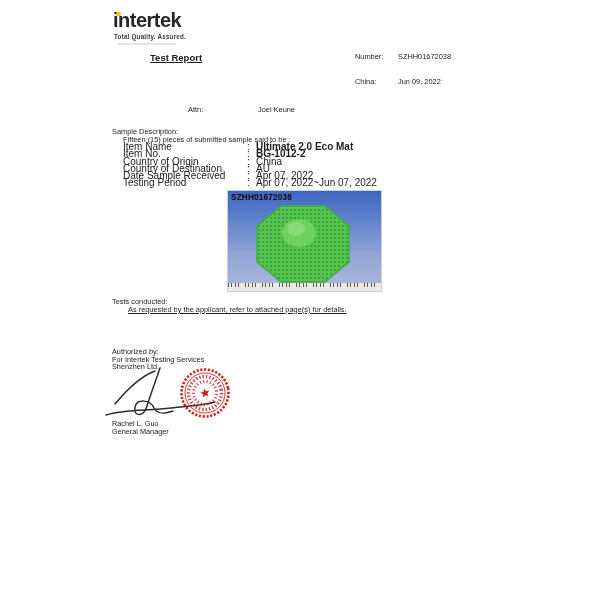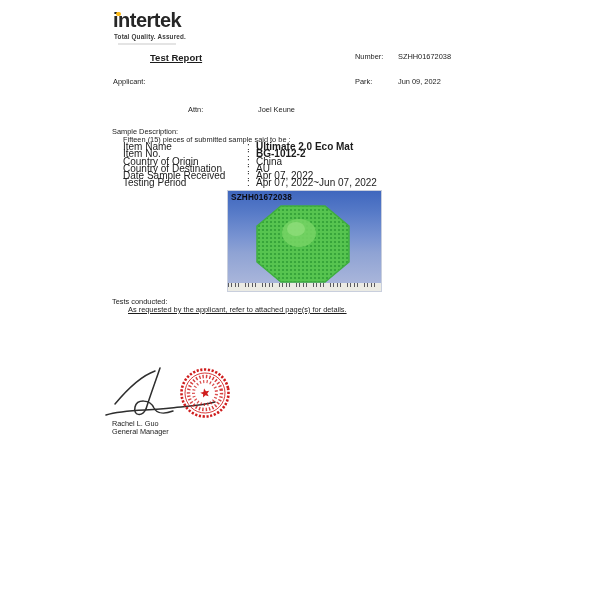--- a/index.html
+++ b/index.html
@@ -76,24 +76,23 @@
   <div class="abs tagline" style="left:114px;top:33px;">Total Quality. Assured.</div>
   <div class="abs hairline" style="left:118px;top:43px;"></div>
 
   <div class="abs title" style="left:150px;top:52px;">Test Report</div>
   <div class="abs kv" style="left:355px;top:53px;">
     <span class="k">Number:</span>
     <span>SZHH01672038</span>
   </div>
 
   <div class="abs app-row" style="left:113px;top:78px;">
-    <span class="k">Applicant:</span>
   </div>
   <div class="abs kv" style="left:355px;top:78px;">
-    <span class="k">Park:</span>
+    <span class="k">China:</span>
     <span>Jun 09, 2022</span>
   </div>
   <div class="abs attn-row" style="left:188px;top:105px;">
     <span class="k">Attn:</span>
     <span>Joel Keune</span>
   </div>
 
   <div class="abs sec-h" style="left:112px;top:128px;">Sample Description:</div>
   <div class="abs sec-h" style="left:123px;top:135.5px;">Fifteen (15) pieces of submitted sample said to be :</div>
 
@@ -142,20 +141,25 @@
       <polygon points="28,2 72,2 96,22 96,58 72,78 28,78 4,58 4,22" fill="url(#mesh)" stroke="#3fae3f" stroke-width="1.5"></polygon>
       <ellipse cx="46" cy="29" rx="17" ry="14" fill="#76d464" opacity="0.85"></ellipse>
       <ellipse cx="43" cy="25" rx="9" ry="7" fill="#93e07e" opacity="0.7"></ellipse>
     </svg>
     <div class="ruler"></div>
   </div>
 
   <div class="abs sec-h" style="left:112px;top:298px;">Tests conducted:</div>
   <div class="abs sec-h" style="left:128px;top:305.5px;text-decoration:underline;">As requested by the applicant, refer to attached page(s) for details.</div>
 
+  <div class="abs sig-name" style="left:112px;top:348px;">
+    <span style="display:block">Authorized by:</span>
+    <span style="display:block">For Intertek Testing Services</span>
+    <span style="display:block">Shenzhen Ltd.</span>
+  </div>
 
   <svg class="abs" style="left:103px;top:364px;" width="115" height="55" viewBox="0 0 115 55">
     <g fill="none" stroke="#2e2e2e" stroke-width="1.5" stroke-linecap="round">
       <path d="M57,4 C53,16 47,32 43,45"></path>
       <path d="M43,45 C39,53 30,52 32,43 C34,35 47,35 51,44 C54,50 62,50 70,47"></path>
       <path d="M3,51 C22,45 45,47 68,44 C84,42 98,42 112,38"></path>
       <path d="M12,40 C22,28 38,12 52,7"></path>
     </g>
   </svg>
 

